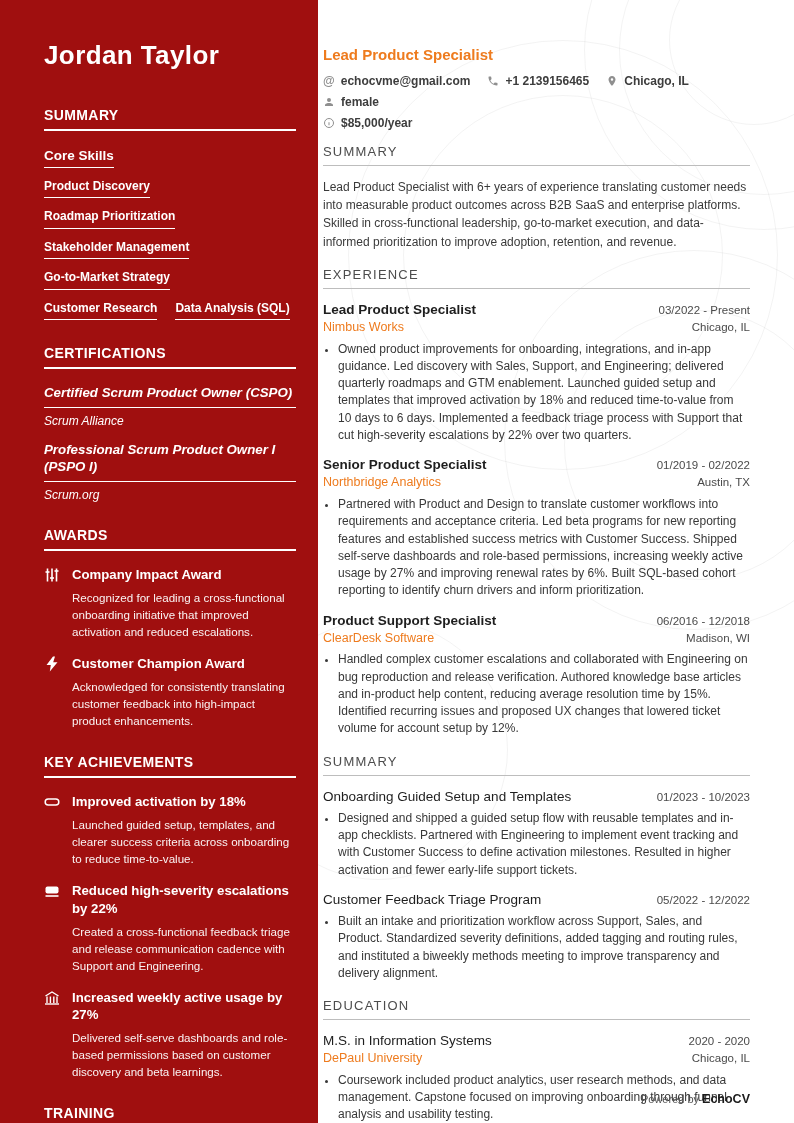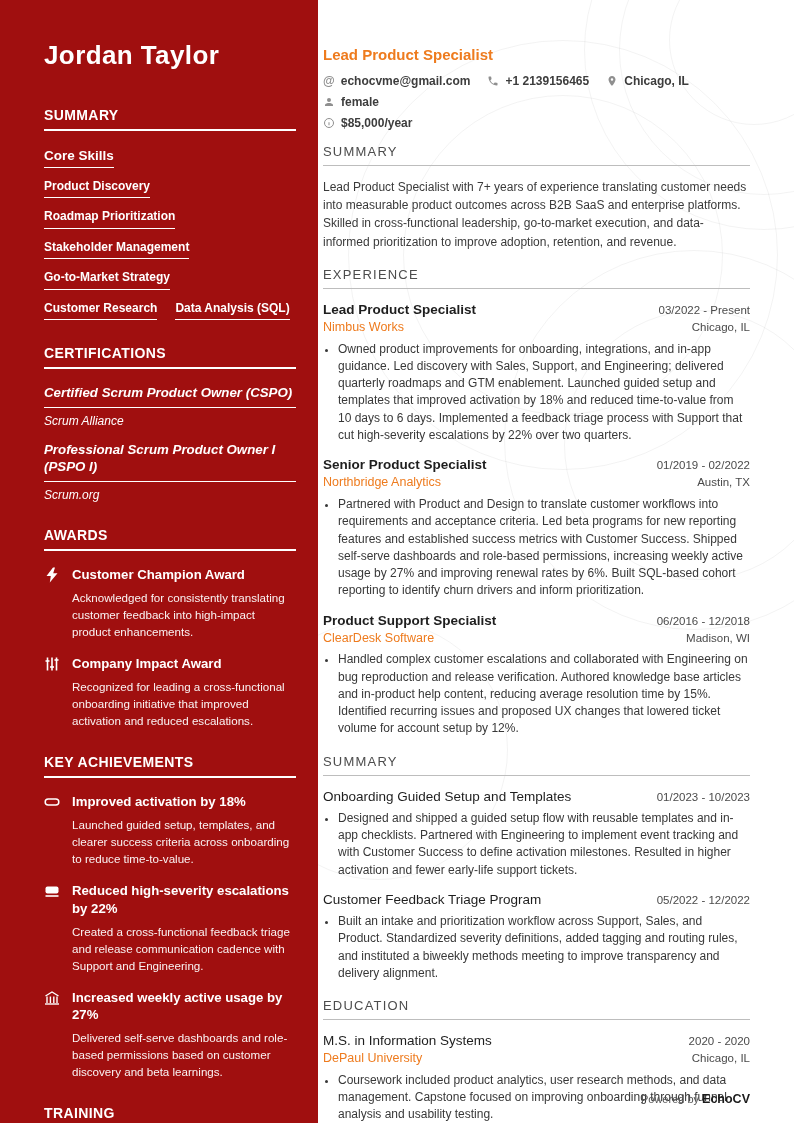--- a/index.html
+++ b/index.html
@@ -80,44 +80,44 @@
         <div class="cert-title">Professional Scrum Product Owner I (PSPO I)</div>
         <div class="cert-issuer">Scrum.org</div>
       </div>
     </section>
 
     <section class="sb-section">
       <h2 class="sb-head">AWARDS</h2>
       <div class="ico-item">
         <span class="ico">
           <svg width="16" height="16" viewBox="0 0 16 16">
-              <polygon points="9,0.5 2.5,9 6.8,9 5.8,15.5 13.5,6.3 9.2,6.3 11,0.5" fill="#fff"></polygon>
-            </svg>
-        </span>
-        <div>
-          <div class="ico-title">Customer Champion Award</div>
-          <div class="ico-desc">Acknowledged for consistently translating customer feedback into high-impact product enhancements.</div>
-        </div>
-      </div>
-      <div class="ico-item">
-        <span class="ico">
-          <svg width="16" height="16" viewBox="0 0 16 16">
               <g stroke="#fff" stroke-width="1.6" fill="none">
                 <line x1="3.5" y1="1.5" x2="3.5" y2="14.5"></line>
                 <line x1="8" y1="1.5" x2="8" y2="14.5"></line>
                 <line x1="12.5" y1="1.5" x2="12.5" y2="14.5"></line>
                 <line x1="1.5" y1="5" x2="5.5" y2="5"></line>
                 <line x1="6" y1="11" x2="10" y2="11"></line>
                 <line x1="10.5" y1="4" x2="14.5" y2="4"></line>
               </g>
             </svg>
         </span>
         <div>
           <div class="ico-title">Company Impact Award</div>
           <div class="ico-desc">Recognized for leading a cross-functional onboarding initiative that improved activation and reduced escalations.</div>
+        </div>
+      </div>
+      <div class="ico-item">
+        <span class="ico">
+          <svg width="16" height="16" viewBox="0 0 16 16">
+              <polygon points="9,0.5 2.5,9 6.8,9 5.8,15.5 13.5,6.3 9.2,6.3 11,0.5" fill="#fff"></polygon>
+            </svg>
+        </span>
+        <div>
+          <div class="ico-title">Customer Champion Award</div>
+          <div class="ico-desc">Acknowledged for consistently translating customer feedback into high-impact product enhancements.</div>
         </div>
       </div>
     </section>
 
     <section class="sb-section">
       <h2 class="sb-head">KEY ACHIEVEMENTS</h2>
       <div class="ico-item">
         <span class="ico">
           <svg width="16" height="16" viewBox="0 0 16 16">
               <rect x="1.2" y="5" width="13.6" height="6" rx="3" stroke="#fff" stroke-width="1.5" fill="none"></rect>
@@ -220,21 +220,21 @@
                 <line x1="12" y1="10.5" x2="12" y2="16.5"></line>
                 <line x1="12" y1="7" x2="12" y2="7.2"></line>
               </svg>
           </span>
           <span>$85,000/year</span>
         </span>
       </div>
 
       <section class="sec" style="margin-top:14px;">
         <h2 class="sec-head">SUMMARY</h2>
-        <p class="summary-text" style="margin:0;">Lead Product Specialist with 7+ years of experience translating customer needs into measurable product outcomes across B2B SaaS and enterprise platforms. Skilled in cross-functional leadership, go-to-market execution, and data-informed prioritization to improve adoption, retention, and revenue.</p>
+        <p class="summary-text" style="margin:0;">Lead Product Specialist with 6+ years of experience translating customer needs into measurable product outcomes across B2B SaaS and enterprise platforms. Skilled in cross-functional leadership, go-to-market execution, and data-informed prioritization to improve adoption, retention, and revenue.</p>
       </section>
 
       <section class="sec">
         <h2 class="sec-head">EXPERIENCE</h2>
 
         <div class="entry">
           <div class="erow">
             <span class="etitle">Lead Product Specialist</span>
             <span class="edates">03/2022 - Present</span>
           </div>

